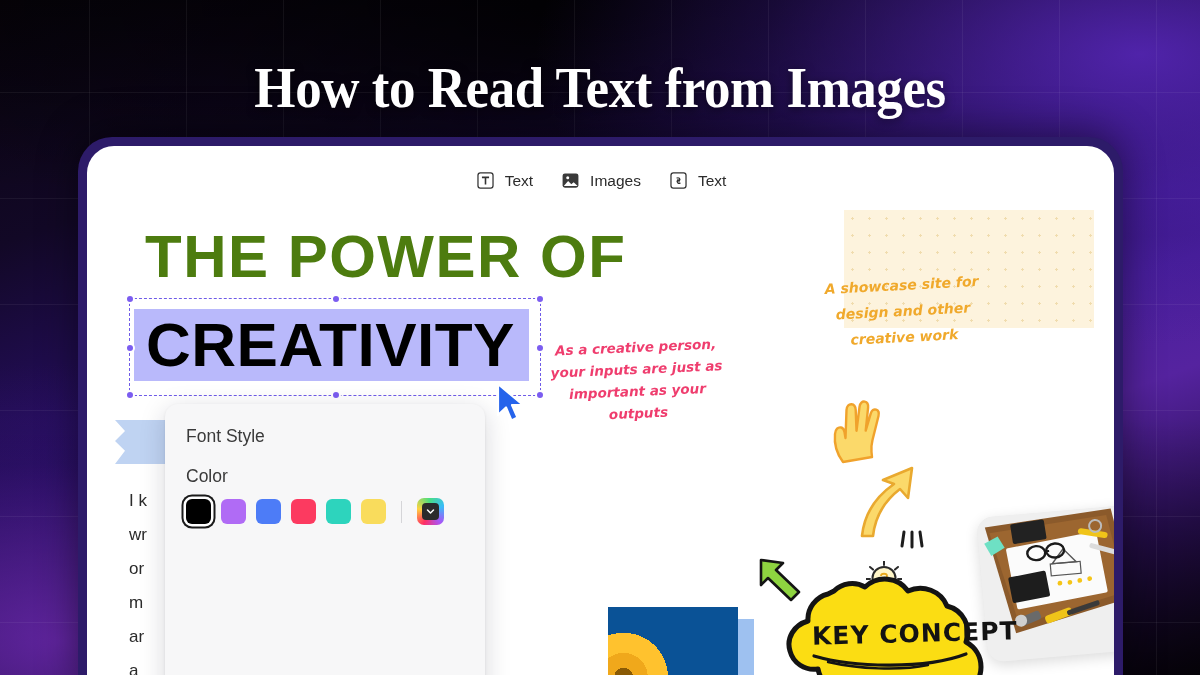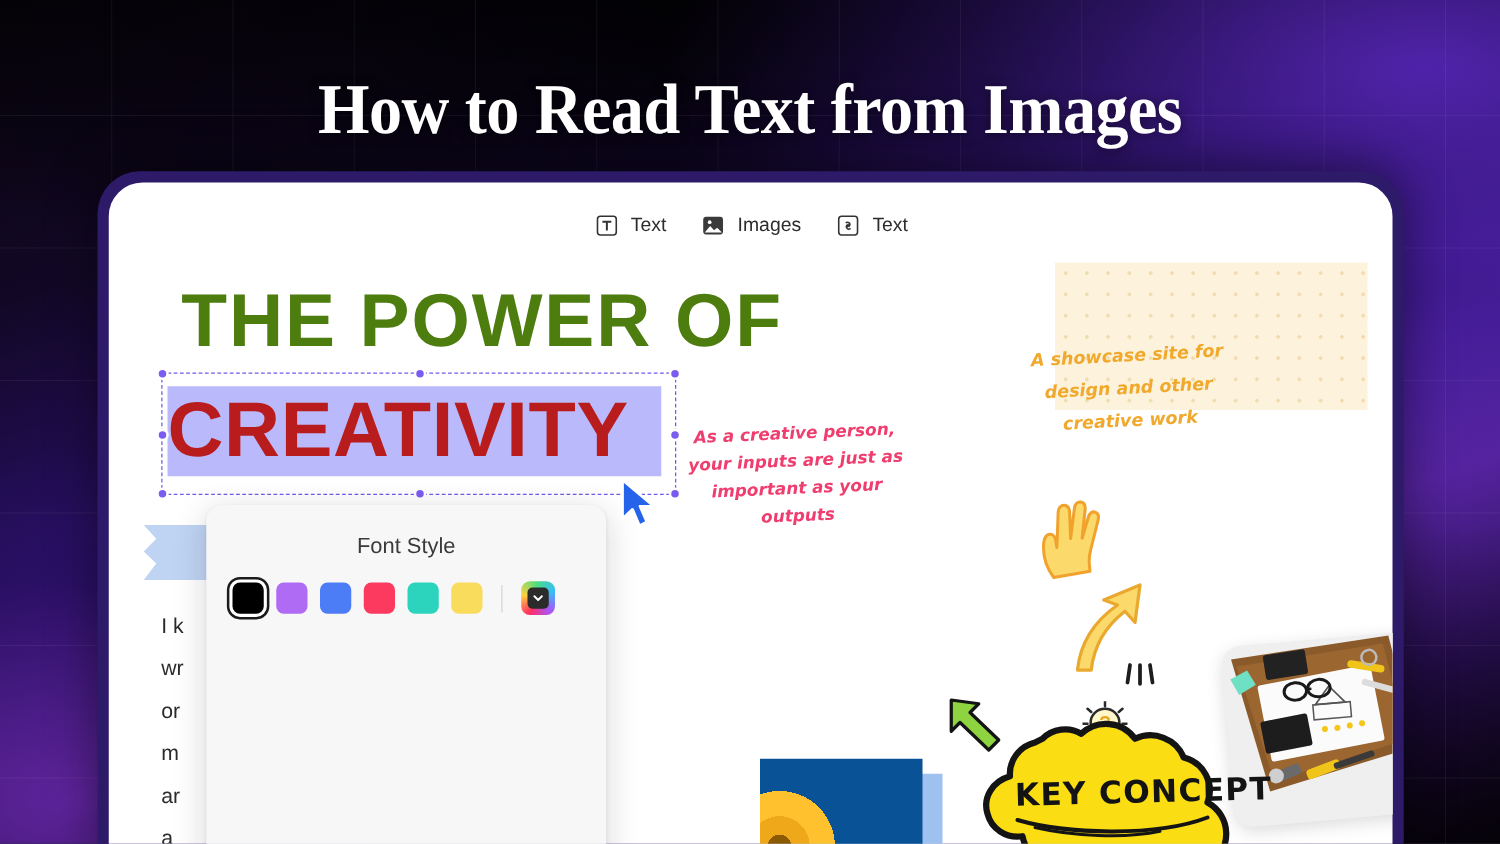--- a/index.html
+++ b/index.html
@@ -92,25 +92,26 @@
   .sel-box {
     position:absolute; left:42px; top:152px;
     width:412px; height:98px;
     border:1.5px dashed #6f5be8;
     z-index:14;
   }
   .headline2 {
     position:absolute; left:47px; top:163px;
     width:395px; height:72px;
     background:#b9b9fb;
-    font-size:62px; font-weight:bold; color:#b91c1c;
+    font-size:62px; font-weight:bold; color:#000000;
     letter-spacing:0.5px;
     line-height:72px;
     white-space:nowrap;
     z-index:13;
+    padding-left:12px;
   }
   .handle {
     position:absolute; width:10px; height:10px; border-radius:50%;
     background:#7b5cf0; border:2px solid #ffffff;
     z-index:16;
   }
 
   .cursor { position:absolute; left:408px; top:236px; z-index:24; }
 
   
@@ -131,21 +132,21 @@
   
   .panel {
     position:absolute; left:78px; top:258px;
     width:320px; height:305px;
     background:#f7f7f8;
     border-radius:13px;
     box-shadow: 0 6px 26px rgba(20,20,40,.17), 0 1px 3px rgba(0,0,0,.08);
     padding:22px 21px;
     z-index:20;
   }
-  .panel-title { font-size:17.5px; color:#3a3a3a; margin-bottom:18px;text-align:center; }
+  .panel-title { font-size:17.5px; color:#3a3a3a; margin-bottom:18px; }
   .field {
     background:#ffffff; border-radius:7px;
     height:39px; display:flex; align-items:center;
     padding:0 12px; position:relative;
     box-shadow: 0 1px 2px rgba(0,0,0,.05);
     cursor:pointer;
   }
   .field span.val { font-size:16px; color:#333; }
   .caret {
     position:absolute; right:12px; top:50%; transform:translateY(-50%);
@@ -382,20 +383,21 @@
 
     <svg class="cursor" width="34" height="42" viewBox="0 0 34 42">
       <path d="M3 2 L3 33 L11 25.5 L16.5 38.5 L22.5 35.5 L17 23 L28 23 Z" fill="#2563eb" stroke="#ffffff" stroke-width="2.2" stroke-linejoin="round"></path>
     </svg>
 
     <div class="panel">
       <div class="panel-title">Font Style</div>
 
 
 
+      <div class="color-label">Color</div>
       <div class="swatches">
         <div class="sw selected" style="background:#000000"></div>
         <div class="sw" style="background:#b06bf5"></div>
         <div class="sw" style="background:#4d7cf7"></div>
         <div class="sw" style="background:#fc3a60"></div>
         <div class="sw" style="background:#2dd4bd"></div>
         <div class="sw" style="background:#f9dc5c"></div>
         <div class="sw-div"></div>
         <div class="sw-rainbow">
           <i>

